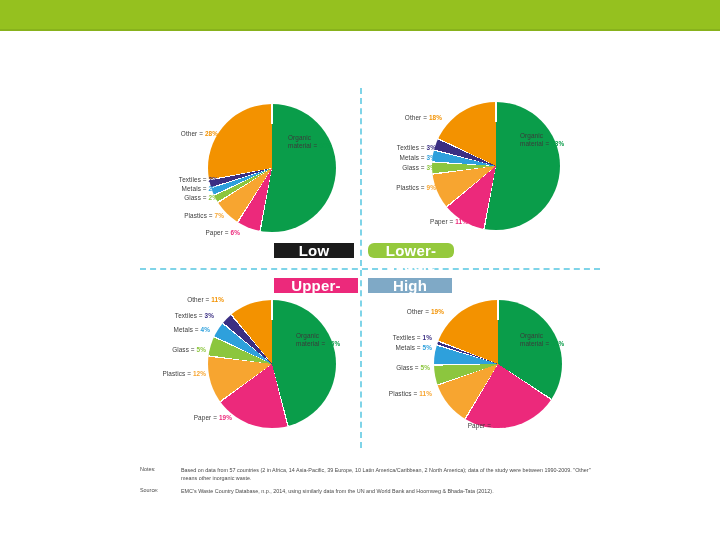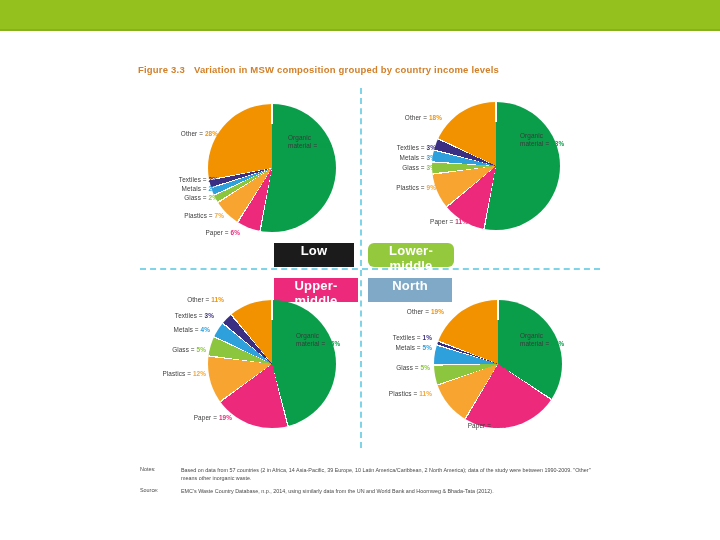--- a/index.html
+++ b/index.html
@@ -30,22 +30,22 @@
     border-top:2px dashed #7fd4e8;
   }
   #income-label{
     position:absolute;left:180px;top:170px;width:100px;height:20px;
     background:#fff;text-align:center;
     font-size:13px;font-weight:bold;color:#1a1a1a;letter-spacing:.5px;line-height:20px;
   }
 
   
   .badge{
-    position:absolute;height:24px;line-height:15px;text-align:center;
-    font-size:13px;font-weight:bold;color:#fff;letter-spacing:.2px;
+    position:absolute;height:15px;line-height:15px;text-align:center;
+    font-size:15px;font-weight:bold;color:#fff;letter-spacing:.2px;
   }
   #badge-low{left:134px;top:155px;width:80px;background:#1b1b1b;}
   #badge-lower-middle{left:228px;top:155px;width:86px;background:#95c93d;border-radius:6px;}
   #badge-upper-middle{left:134px;top:190px;width:84px;background:#ec297b;}
   #badge-high{left:228px;top:190px;width:84px;background:#7fa9c6;}
 
   
   .pie-wrap{position:absolute;}
   .pie{position:absolute;border-radius:50%;}
   .pie-sep{position:absolute;border-radius:50%;pointer-events:none;}
@@ -73,32 +73,29 @@
   #source-text{left:181px;top:487px;width:420px;}
 </style>
 </head>
 <body>
 
 <div id="slide">
 
   <div id="top-band"></div>
   <div id="top-band-edge"></div>
 
-  <div id="figure-title">
-    <span class="ttl-num">Figure 3.3</span><span>Variation in MSW composition grouped by country income levels</span>
-  </div>
 
   <div id="quadrants">
     <div class="vline"></div>
     <div class="hline"></div>
 
     <div class="badge" id="badge-low">Low</div>
     <div class="badge" id="badge-lower-middle">Lower-middle</div>
     <div class="badge" id="badge-upper-middle">Upper-middle</div>
-    <div class="badge" id="badge-high">North</div>
+    <div class="badge" id="badge-high">High</div>
 
     <div class="pie-wrap" id="wrap-low" style="left:0;top:0;width:220px;height:160px;">
       <div class="pie" id="pie-low" style="left: 68px; top: 16px; width: 128px; height: 128px; background: conic-gradient(rgb(10, 157, 74) 0deg, rgb(10, 157, 74) 190.8deg, rgb(236, 41, 123) 190.8deg, rgb(236, 41, 123) 212.4deg, rgb(247, 165, 48) 212.4deg, rgb(247, 165, 48) 237.6deg, rgb(140, 198, 62) 237.6deg, rgb(140, 198, 62) 244.8deg, rgb(46, 160, 220) 244.8deg, rgb(46, 160, 220) 252deg, rgb(59, 47, 131) 252deg, rgb(59, 47, 131) 259.2deg, rgb(243, 146, 0) 259.2deg, rgb(243, 146, 0) 360deg);">
           <div class="pie-sep" style="left: 0px; top: 0px; width: 100%; height: 100%; border-radius: 50%; background: conic-gradient(from -0.65deg, rgb(255, 255, 255) 0deg, rgb(255, 255, 255) 1.3deg, rgba(0, 0, 0, 0) 1.3deg, rgba(0, 0, 0, 0) 360deg);"></div>
           <div class="pie-sep" style="left: 0px; top: 0px; width: 100%; height: 100%; border-radius: 50%; background: conic-gradient(from 190.15deg, rgb(255, 255, 255) 0deg, rgb(255, 255, 255) 1.3deg, rgba(0, 0, 0, 0) 1.3deg, rgba(0, 0, 0, 0) 360deg);"></div>
           <div class="pie-sep" style="left: 0px; top: 0px; width: 100%; height: 100%; border-radius: 50%; background: conic-gradient(from 211.75deg, rgb(255, 255, 255) 0deg, rgb(255, 255, 255) 1.3deg, rgba(0, 0, 0, 0) 1.3deg, rgba(0, 0, 0, 0) 360deg);"></div>
           <div class="pie-sep" style="left: 0px; top: 0px; width: 100%; height: 100%; border-radius: 50%; background: conic-gradient(from 236.95deg, rgb(255, 255, 255) 0deg, rgb(255, 255, 255) 1.3deg, rgba(0, 0, 0, 0) 1.3deg, rgba(0, 0, 0, 0) 360deg);"></div>
           <div class="pie-sep" style="left: 0px; top: 0px; width: 100%; height: 100%; border-radius: 50%; background: conic-gradient(from 244.15deg, rgb(255, 255, 255) 0deg, rgb(255, 255, 255) 1.3deg, rgba(0, 0, 0, 0) 1.3deg, rgba(0, 0, 0, 0) 360deg);"></div>
           <div class="pie-sep" style="left: 0px; top: 0px; width: 100%; height: 100%; border-radius: 50%; background: conic-gradient(from 251.35deg, rgb(255, 255, 255) 0deg, rgb(255, 255, 255) 1.3deg, rgba(0, 0, 0, 0) 1.3deg, rgba(0, 0, 0, 0) 360deg);"></div>
           <div class="pie-sep" style="left: 0px; top: 0px; width: 100%; height: 100%; border-radius: 50%; background: conic-gradient(from 258.55deg, rgb(255, 255, 255) 0deg, rgb(255, 255, 255) 1.3deg, rgba(0, 0, 0, 0) 1.3deg, rgba(0, 0, 0, 0) 360deg);"></div>

